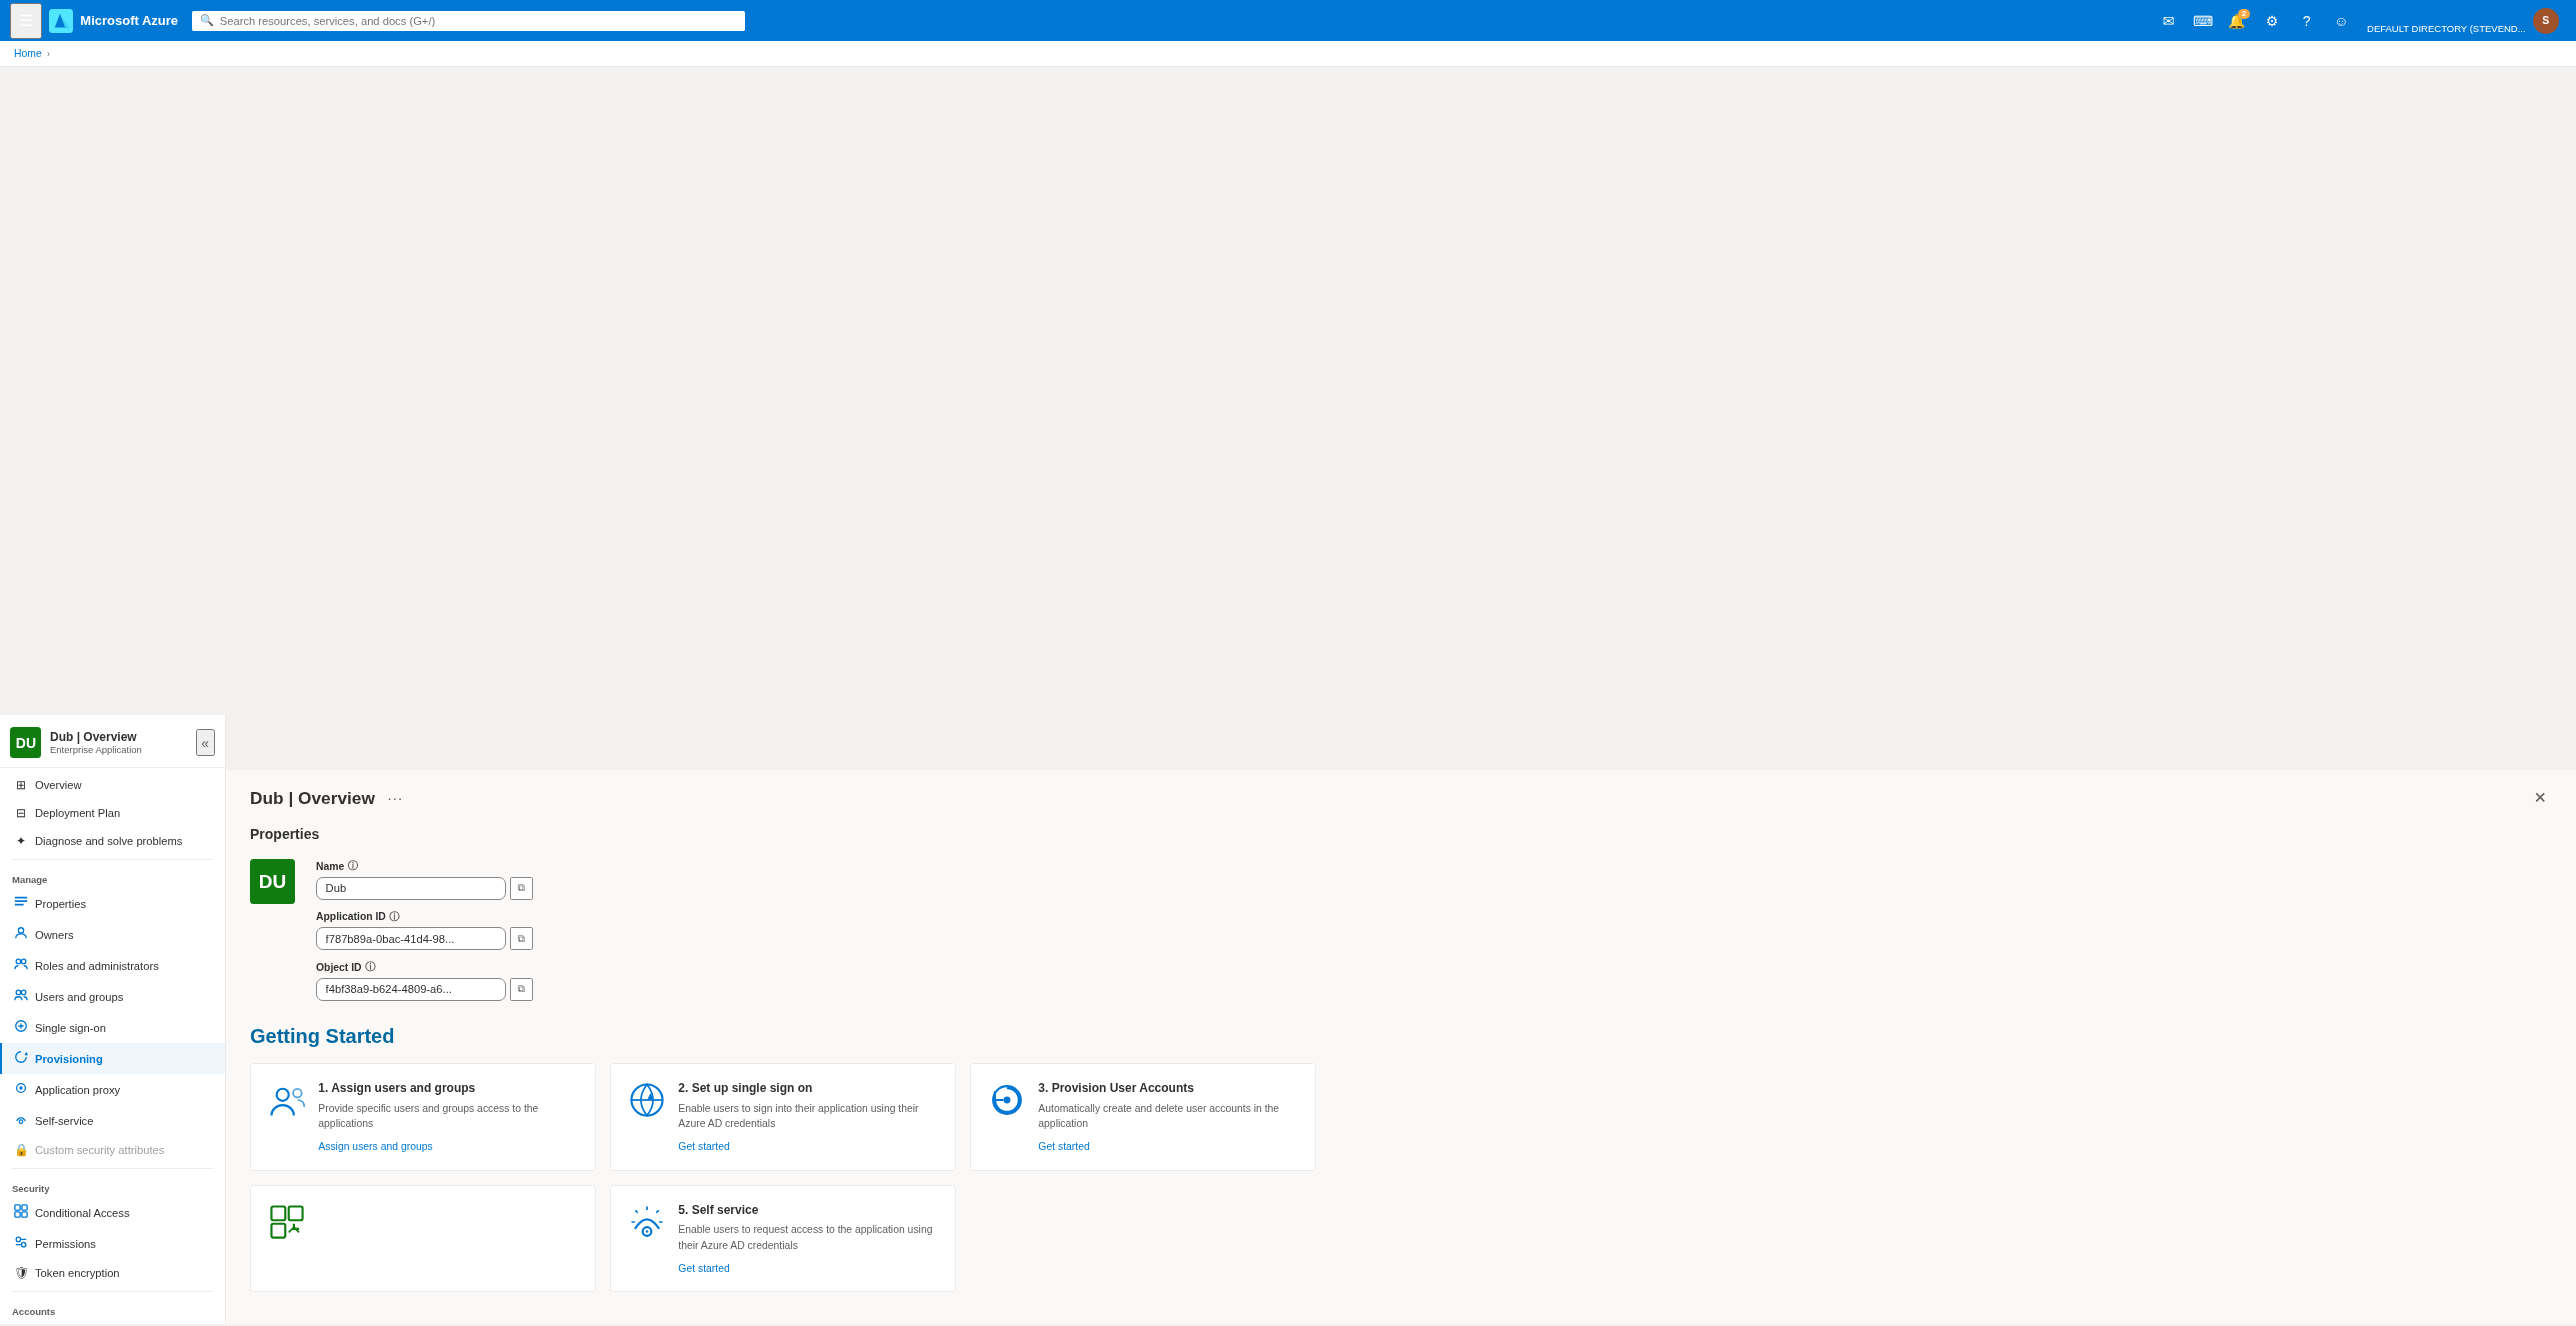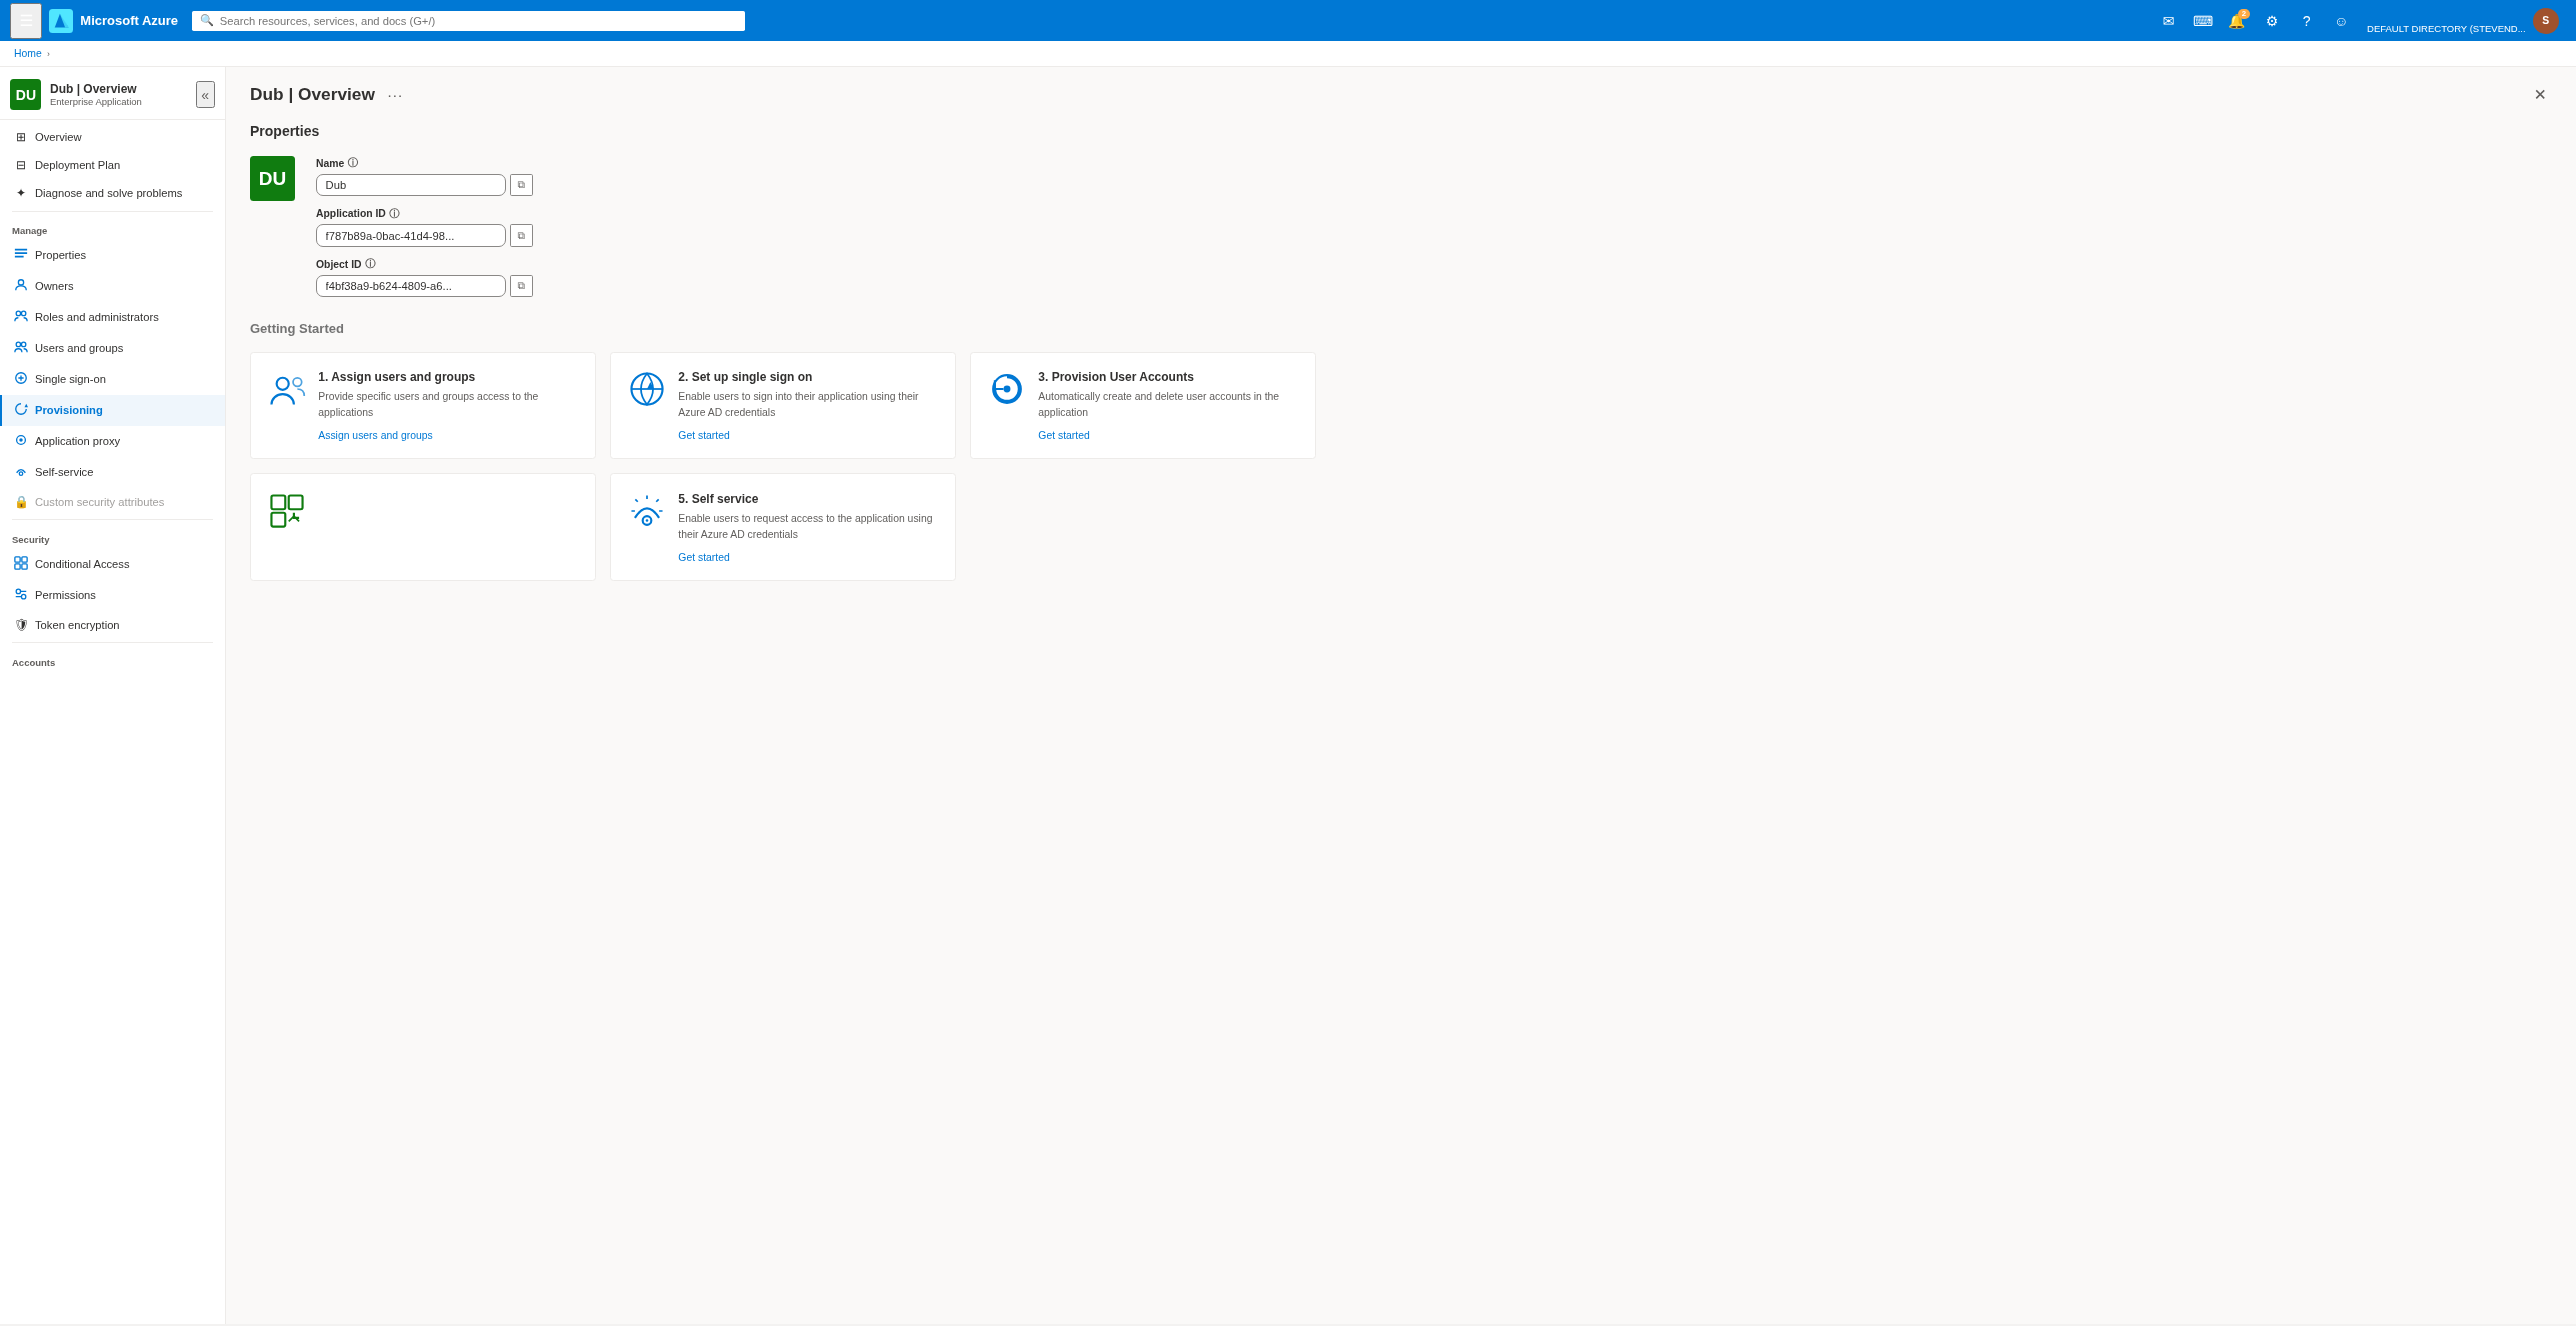--- a/index.html
+++ b/index.html
@@ -94,20 +94,21 @@
       color: #0078d4;
       border-bottom: 0.9px solid #edebe9;
     }
     .breadcrumb-sep { color: #605e5c; font-size: 8.6px; }
 
     
     .app-layout {
       display: flex;
       height: calc(100vh - 41px - 28.5px);
       overflow: hidden;
+      align-items: flex-end;
     }
 
     
     .sidebar {
       width: 226px;
       min-width: 226px;
       background: #fff;
       border-right: 0.9px solid #edebe9;
       overflow-y: auto;
       display: flex;
@@ -219,23 +220,23 @@
       border: 0.9px solid #8a8886;
       border-radius: 1.7px;
       padding: 4.3px 7px;
       cursor: pointer;
       font-size: 10.4px;
       color: #605e5c;
     }
 
     
     .getting-started-title {
-      font-size: 13px;
+      font-size: 20px;
       font-weight: 600;
-      color: #737373;
+      color: #0369a1;
       margin-bottom: 15.5px;
     }
     .cards-row {
       display: flex;
       gap: 14px;
       margin-bottom: 14px;
       flex-wrap: wrap;
     }
     .card {
       background: white;

